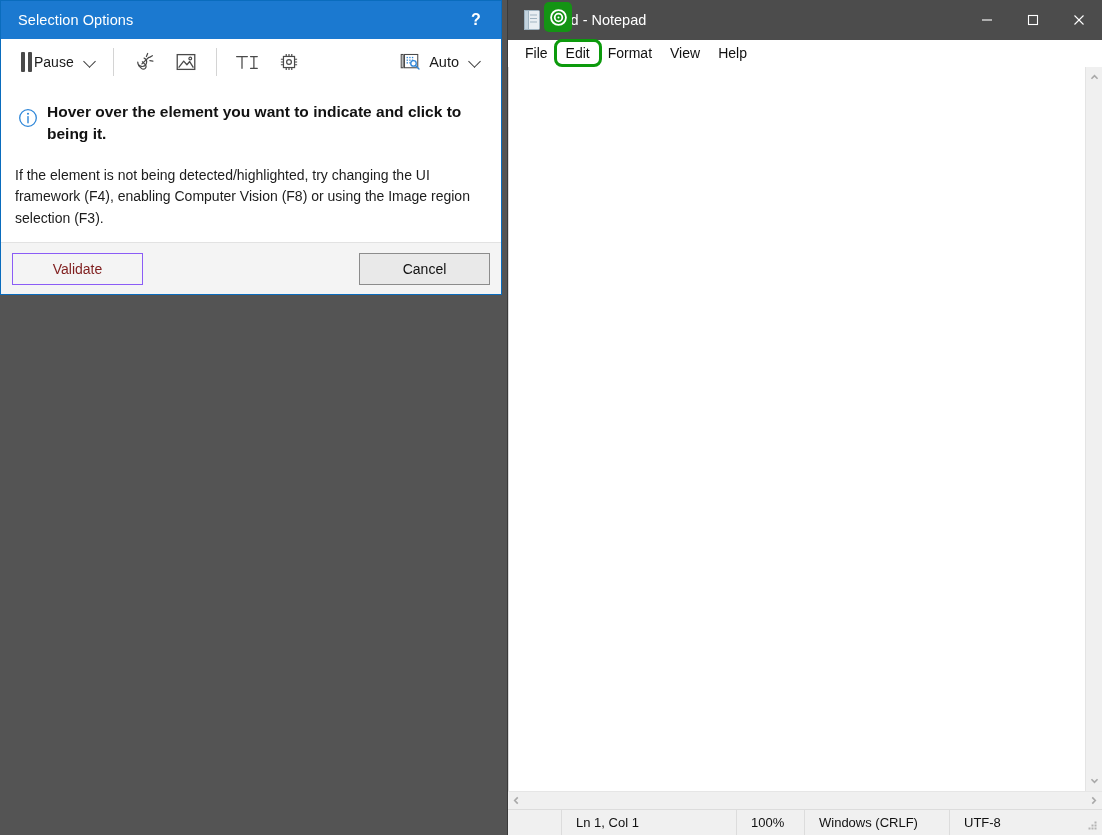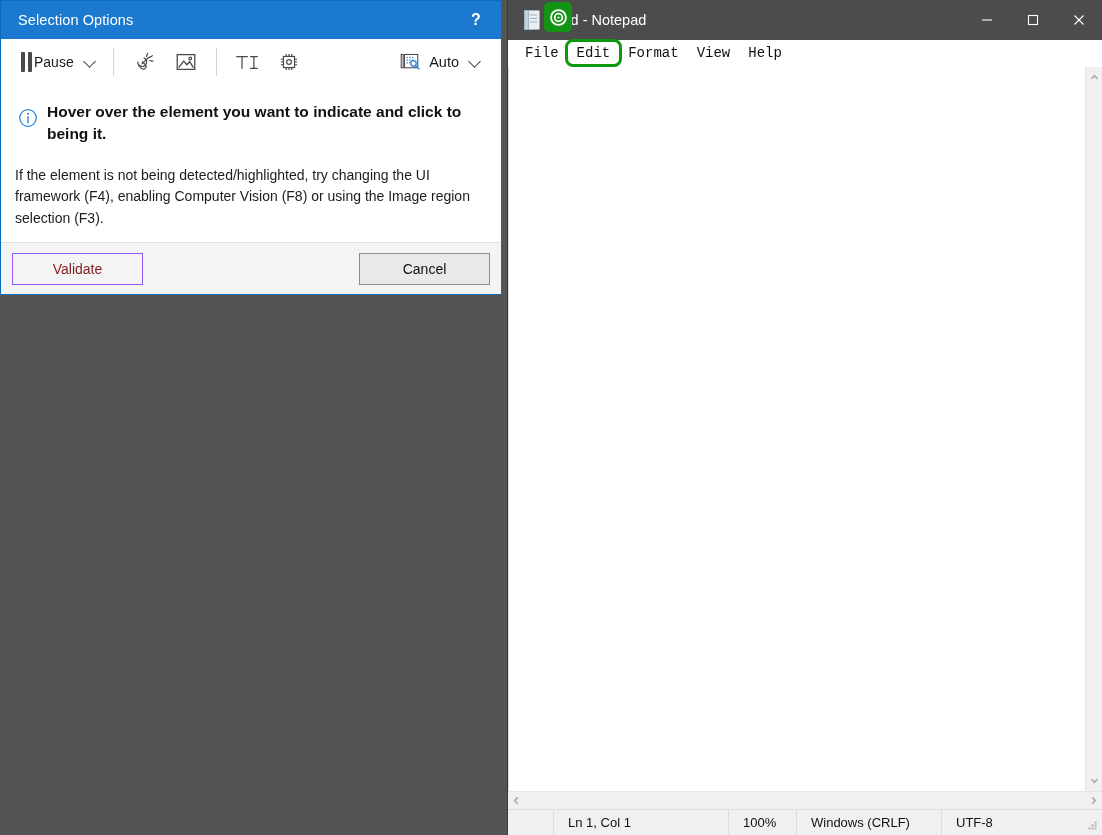--- a/index.html
+++ b/index.html
@@ -210,21 +210,20 @@
     z-index: 5;
   }
 
   .np-menubar {
     flex: 0 0 auto;
     height: 26px;
     background: #ffffff;
     display: flex; align-items: center;
     padding-left: 8px;
     position: relative;
-    font-family: Liberation Mono, monospace;
   }
   .np-menu {
     font-size: 14px;
     color: #111111;
     padding: 3px 9px;
     cursor: default;
     position: relative;
   }
   .np-menu.hl {
     outline: 3px solid #0c9a0c;
@@ -270,21 +269,21 @@
     display: flex; align-items: center;
     justify-content: space-between;
     border-top: 1px solid #e6e6e6;
   }
   .np-statusbar {
     flex: 0 0 auto;
     height: 26px;
     background: #f0f0f0;
     border-top: 1px solid #dcdcdc;
     display: flex; align-items: stretch;
-    font-size: 13px; color: #111111;
+    font-size: 13px; color: #111111; padding-left: 8px;
   }
   .sb-cell {
     display: flex; align-items: center;
     border-right: 1px solid #dcdcdc;
     padding-left: 14px;
     cursor: default;
   }
   .sb-spacer { width: 46px; border-right: 1px solid #dcdcdc; }
   .sb-ln   { width: 175px; }
   .sb-zoom { width: 68px; }

